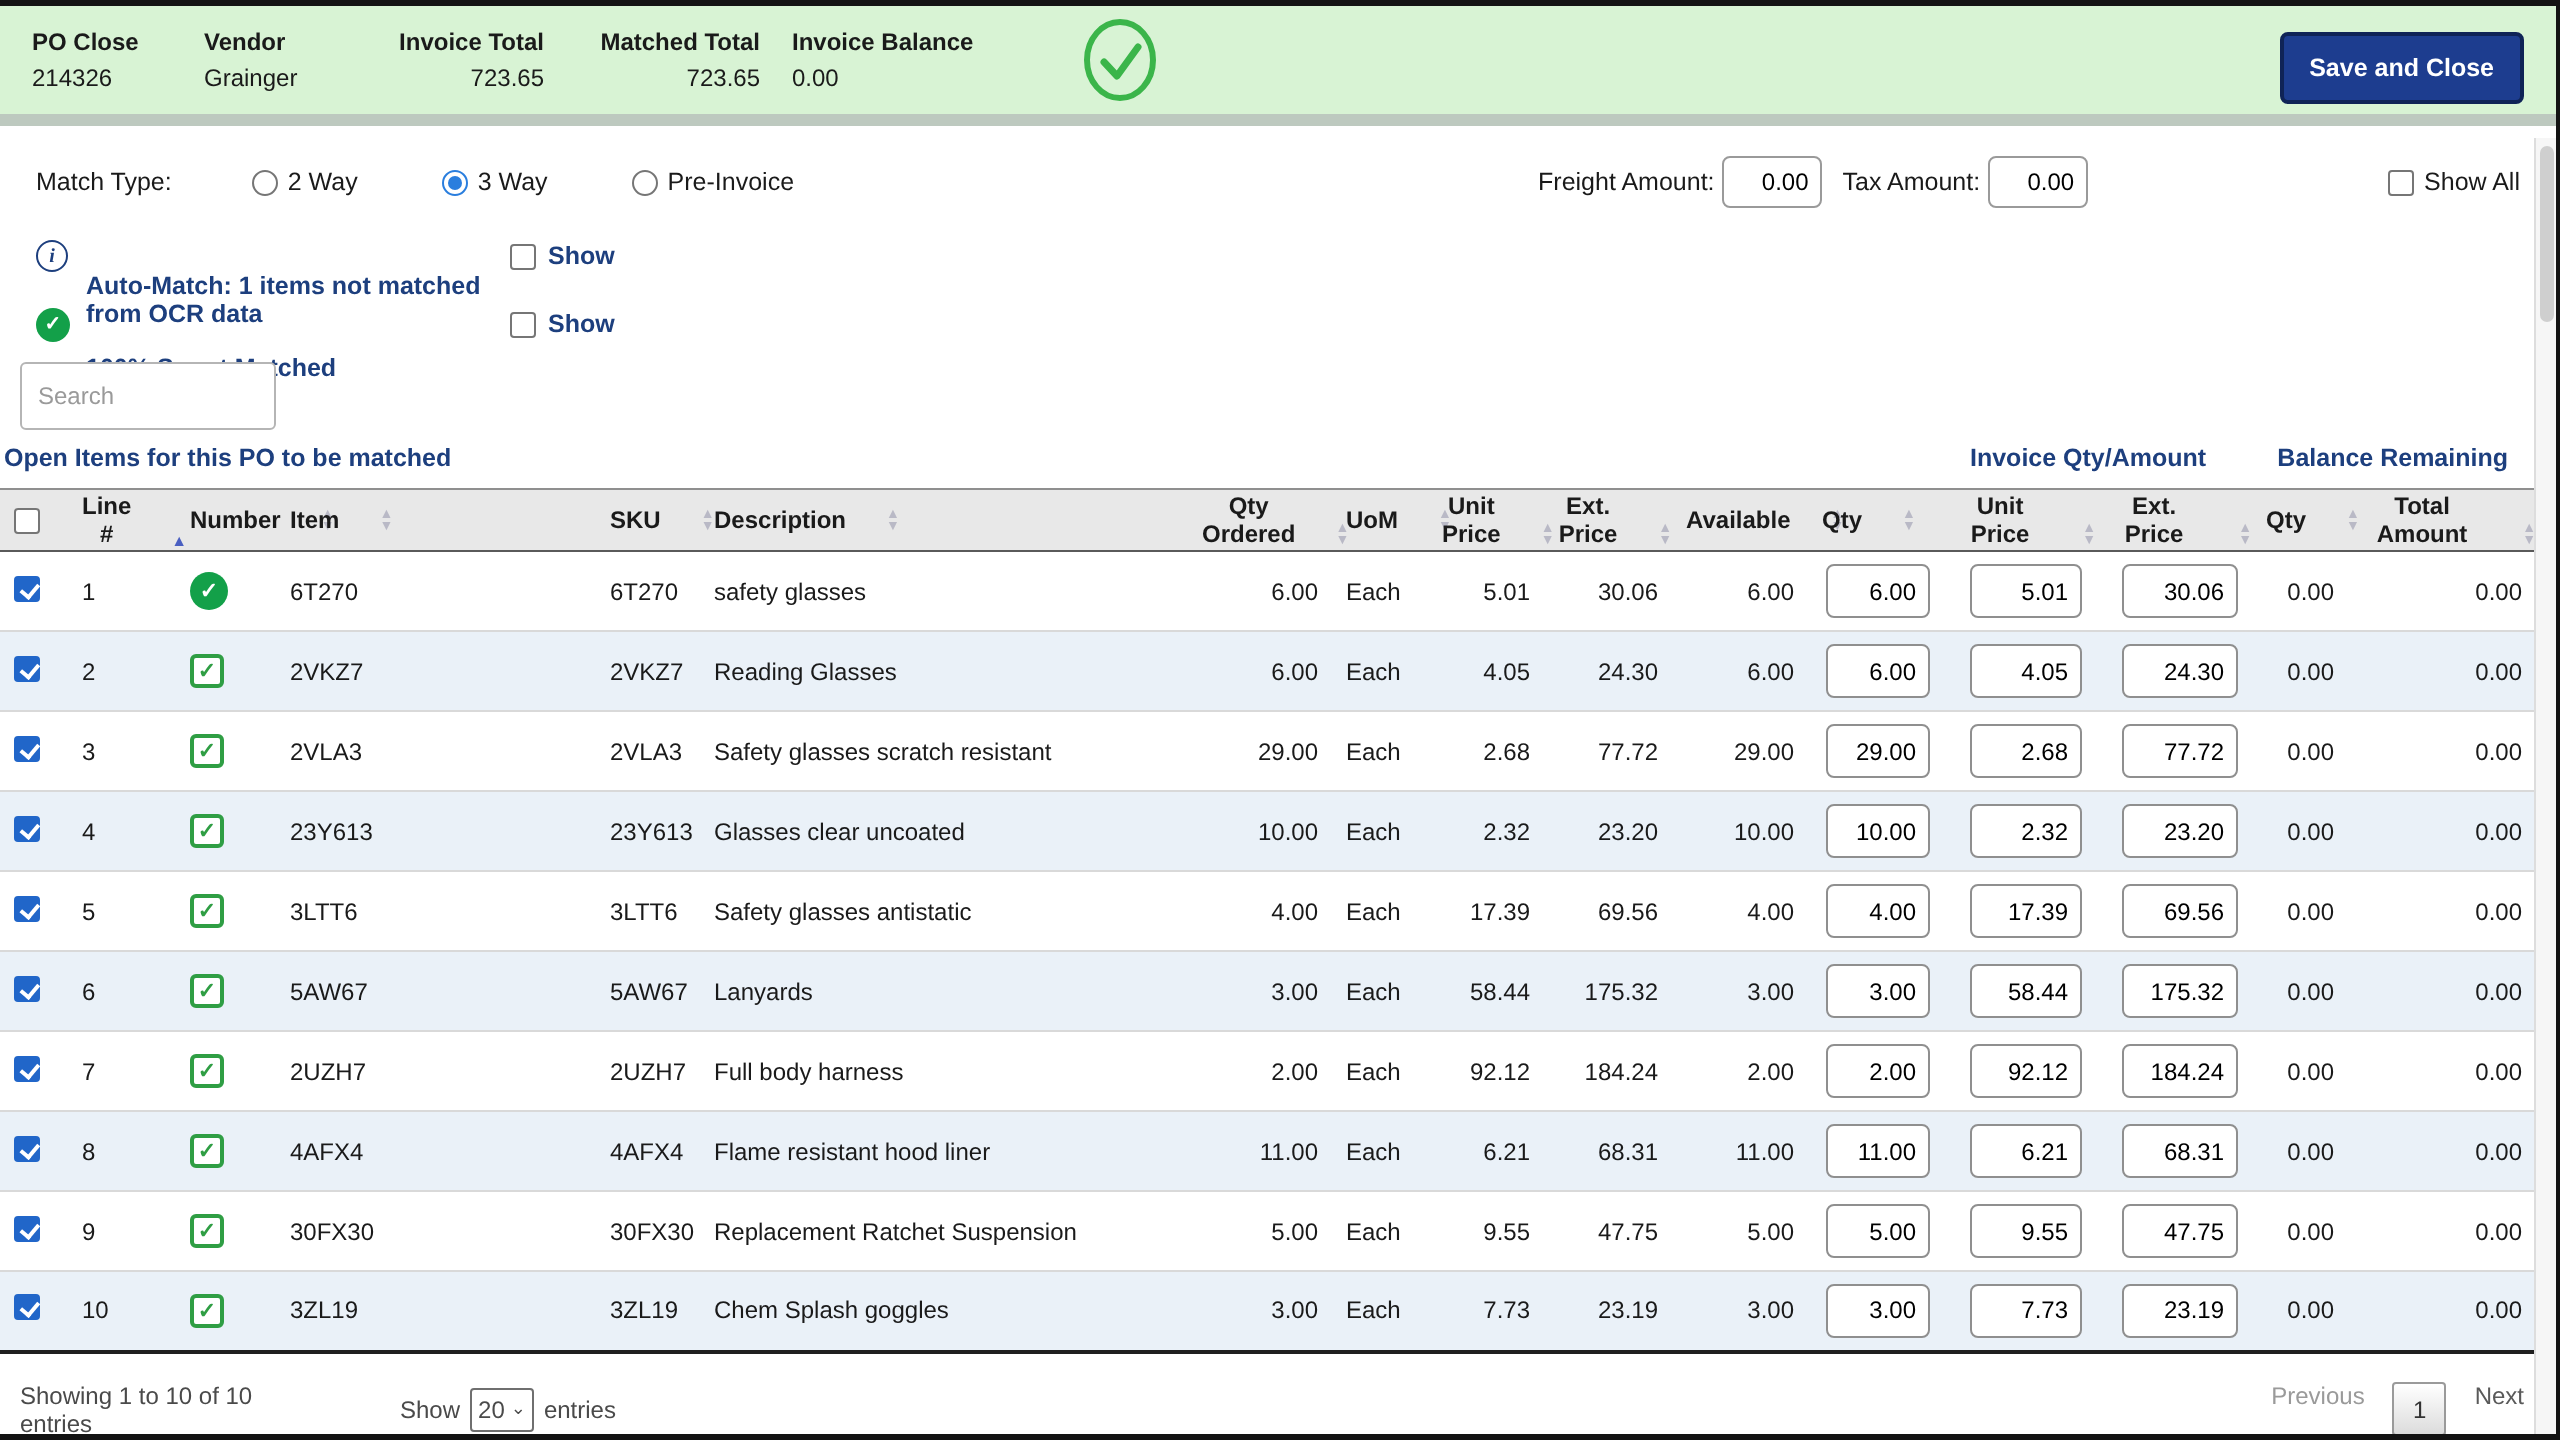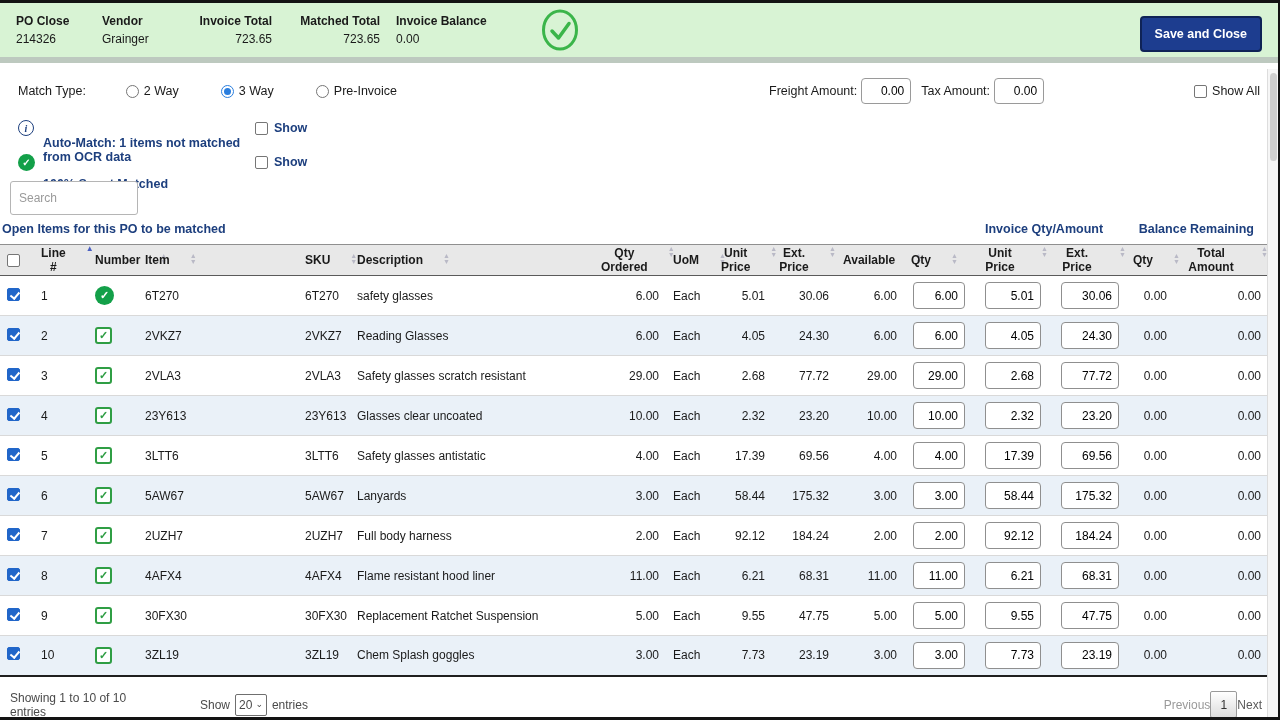--- a/index.html
+++ b/index.html
@@ -61,41 +61,41 @@
   .caption-row { position: relative; height: 17px; margin-top: 7px; color: #1d3f7e; font-size: 12.5px; font-weight: 600; }
   .caption-row .c-left { position: absolute; left: 2px; }
   .caption-row .c-invoice { position: absolute; left: 985px; }
   .caption-row .c-balance { position: absolute; right: 24px; }
   
   table { border-collapse: collapse; table-layout: fixed; width: 1268px; margin-top: 5px; }
   thead th {
     background: #e8e8e8; height: 31px; font-size: 12px; font-weight: 700; color: #1a1a1a;
     border-top: 1px solid #8f8f8f; border-bottom: 1px solid #5a5a5a; padding: 0;
   }
-  thead th .thc { display: flex; align-items: flex-start; gap: 19px; padding-left: 7px; }
+  thead th .thc { display: flex; align-items: flex-end; gap: 19px; padding-left: 7px; }
   .sort { display: inline-flex; flex-direction: column; line-height: 6px; font-size: 7px; color: #b9b9c6; margin-left: 1px; }
   .sort .asc-active { color: #4a5fc1; font-size: 8px; }
   tbody td { height: 40px; border-bottom: 1px solid #d9d9d9; font-size: 12px; padding: 0 7px; overflow: hidden; white-space: nowrap; }
   tbody tr:nth-child(even) { background: #eaf1f8; }
   tbody tr:last-child td { border-bottom: 2px solid #1f1f1f; }
   td.num { text-align: right; }
   td.c-input { text-align: right; }
   .row-input {
     height: 27px; border: 1px solid #8f8f8f; border-radius: 4px; background: #fff;
     text-align: right; padding-right: 6px; font-size: 12px; font-family: "Liberation Sans", sans-serif;
   }
   .status-circle { width: 19px; height: 19px; border-radius: 50%; background: #13a049; color: #fff; display: flex; align-items: center; justify-content: center; font-size: 11px; font-weight: 700; }
   .status-box { width: 17px; height: 17px; border: 2px solid #2f9e44; border-radius: 3px; background: #fff; color: #2f9e44; display: flex; align-items: center; justify-content: center; font-size: 11px; font-weight: 700; }
   
   .footer-row { display: flex; align-items: center; margin: 14px 16px 0 10px; color: #4a4a4a; font-size: 12px; }
   .showing { width: 150px; }
   .page-size { display: flex; align-items: center; gap: 5px; margin-left: 40px; }
   .size-select { border: 1px solid #6f6f6f; border-radius: 2px; height: 22px; padding: 0 3px; display: flex; align-items: center; gap: 3px; font-size: 12px; background: #fff; cursor: pointer; }
   .size-select .caret { font-size: 9px; margin-top: -2px; }
-  .pager { margin-left: auto; display: flex; align-items: center; }
+  .pager { margin-left: auto; display: flex; align-items: flex-start; gap: 14px; }
   .pg-prev { color: #9a9a9a; cursor: pointer; }
   .pg-next { color: #5a5a5a; cursor: pointer; }
   .pg-num { width: 27px; height: 27px; border: 1px solid #9a9a9a; border-radius: 2px; background: linear-gradient(#ffffff, #dcdcdc); display: flex; align-items: center; justify-content: center; color: #333; cursor: pointer; }
   
   .vscroll { position: absolute; top: 66px; right: 0; bottom: 0; width: 11px; background: #f6f6f6; border-left: 1px solid #ddd; }
   .vscroll .thumb { position: absolute; top: 4px; left: 2px; width: 7px; height: 88px; background: #cfcfcf; border-radius: 4px; }
 </style>
 </head>
 <body>
 

